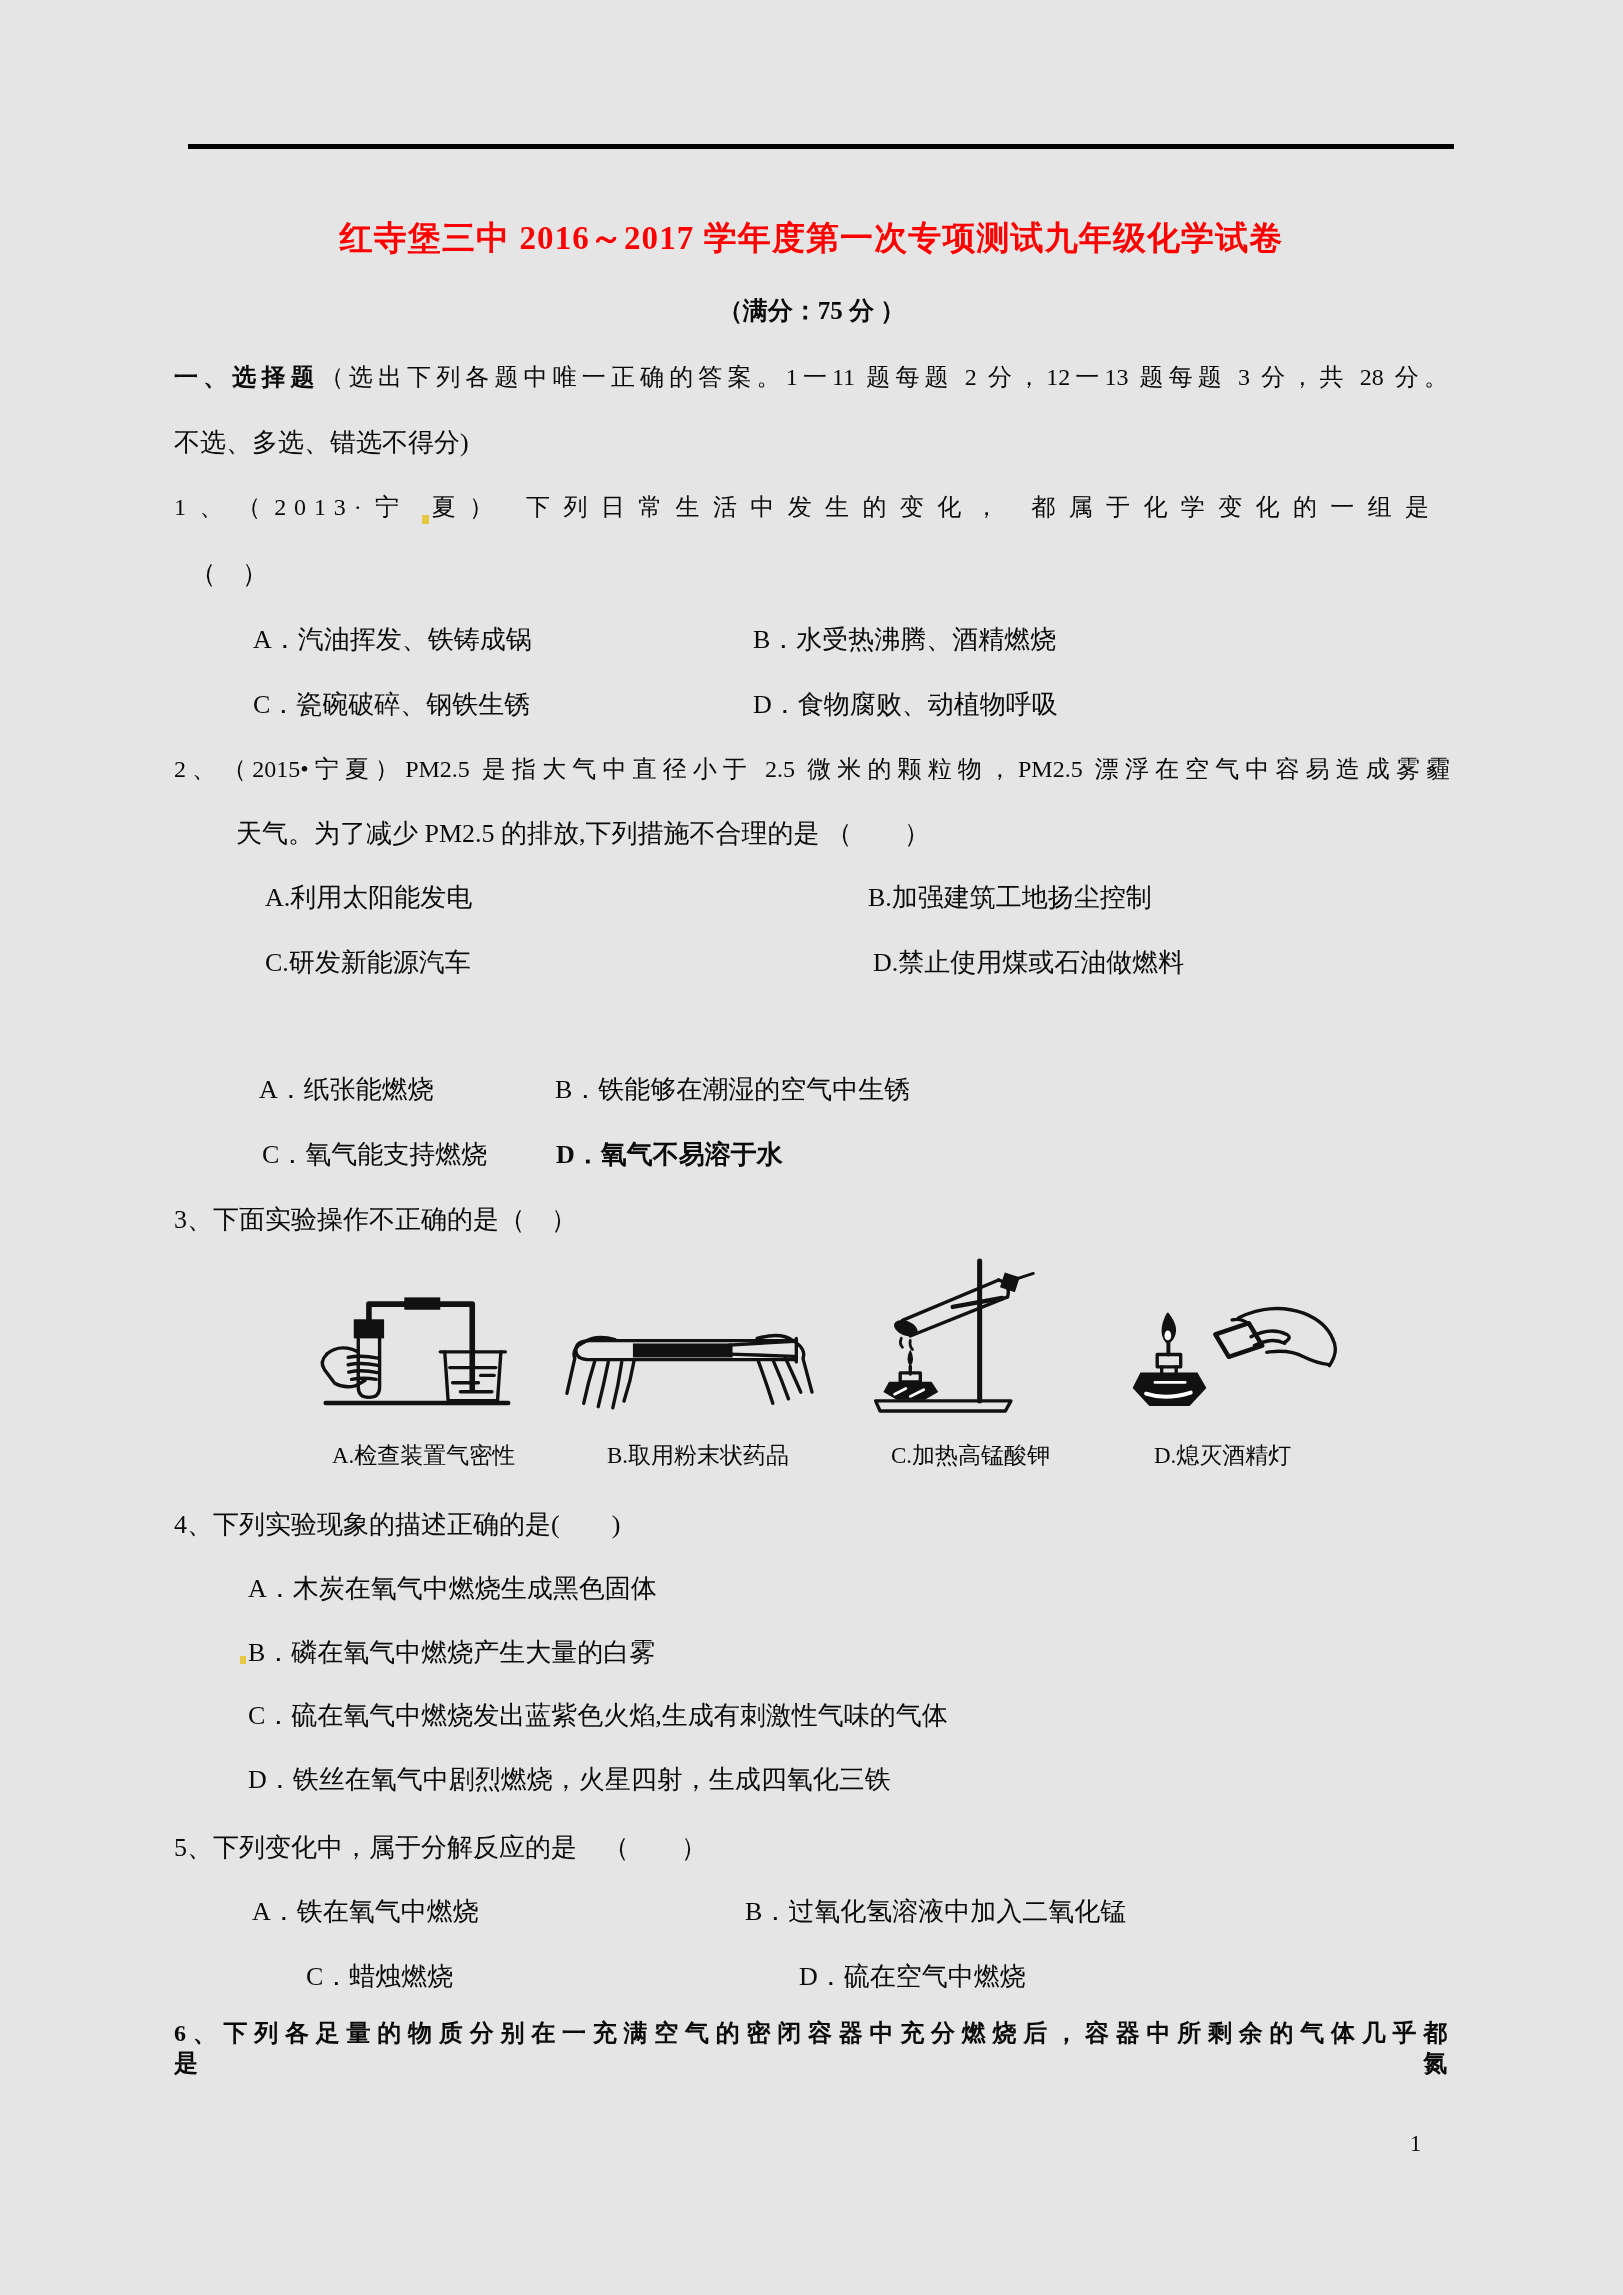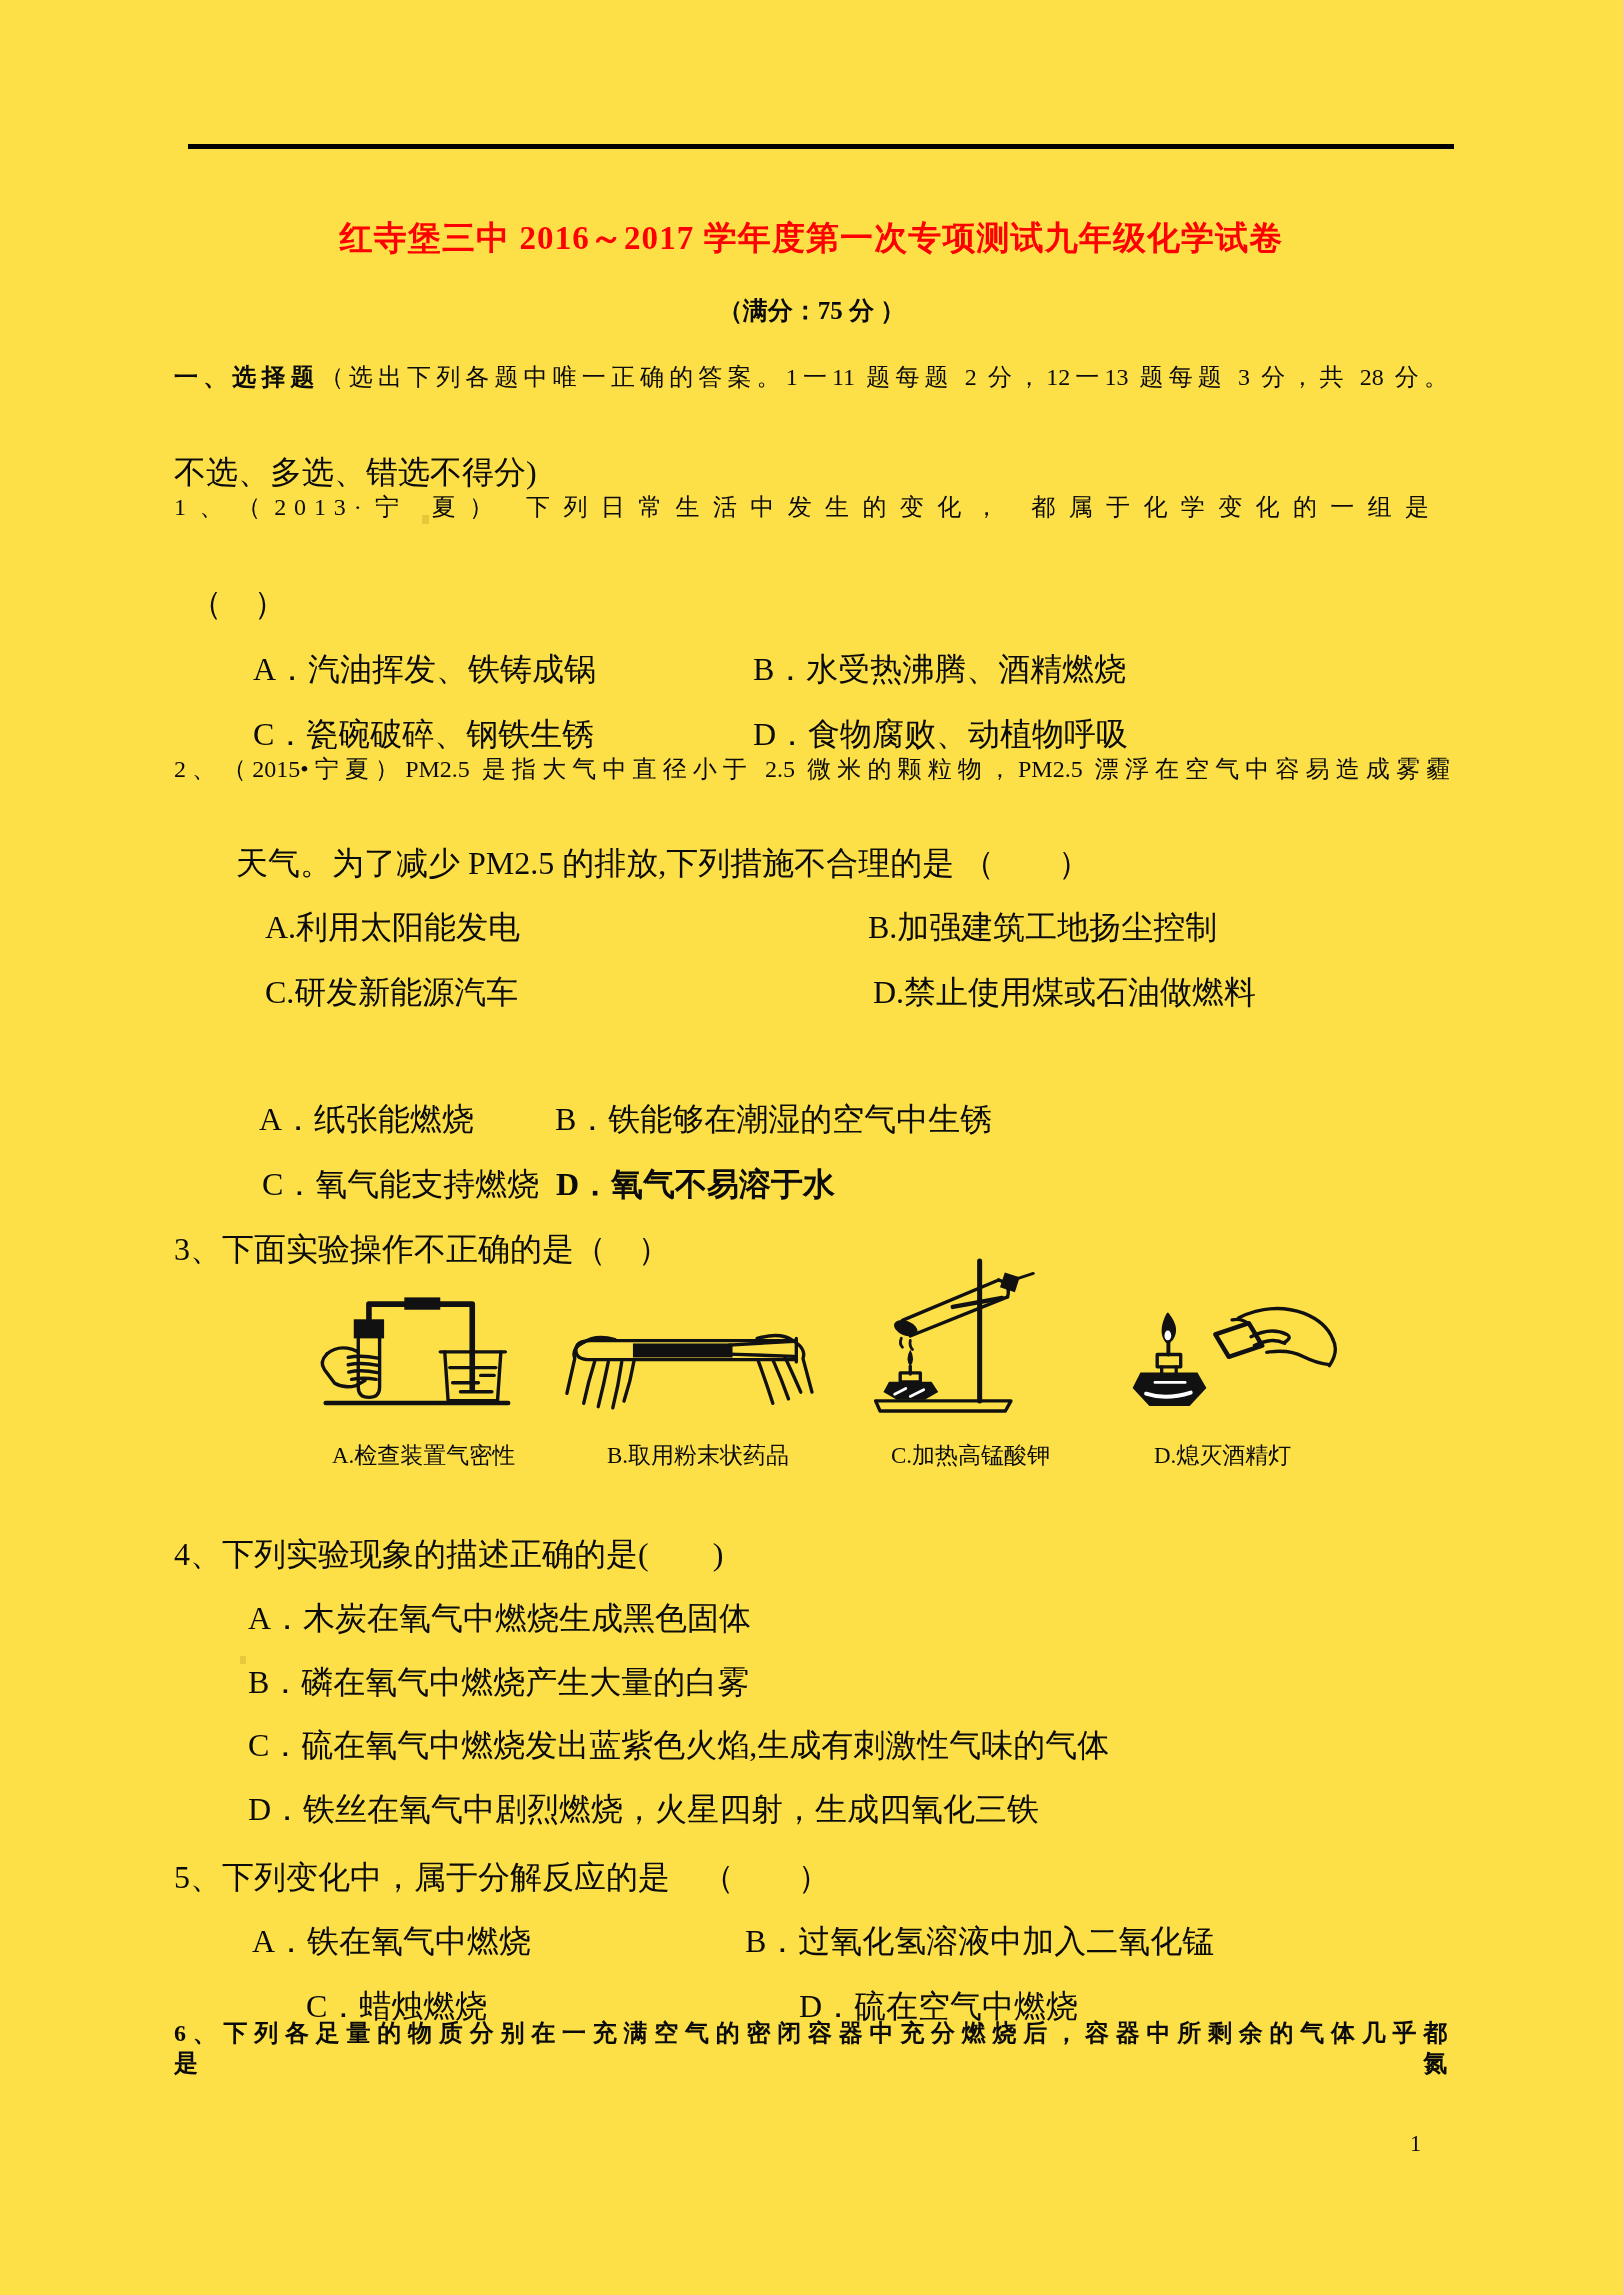--- a/index.html
+++ b/index.html
@@ -1,20 +1,20 @@
 <!DOCTYPE html>
 <html style="font-size:9px"><head>
 <meta charset="utf-8">
 <style>
   html,body{margin:0;padding:0;background:#ffffff;}
   .page{
-    position:relative;width:1623px;height:2295px;background:#fde047;overflow:hidden;
+    position:relative;width:1623px;height:2295px;background:#e5e5e5;overflow:hidden;
     font-family:"Liberation Serif","DejaVu Serif",serif;color:#0b0b0b;
   }
-  .ln{position:absolute;white-space:nowrap;font-size:32px;line-height:1.25;margin-top:25px;}
+  .ln{position:absolute;white-space:nowrap;font-size:26px;line-height:1.25;}
   .jl{position:absolute;font-size:24px;line-height:1.25;text-align:justify;text-align-last:justify;}
   .b{font-weight:bold;}
   .rule{position:absolute;background:#000000;}
   .title{position:absolute;left:0;width:1623px;text-align:center;font-size:33px;font-weight:bold;letter-spacing:1.1px;}
   .subtitle{position:absolute;left:0;width:1623px;text-align:center;font-size:25px;font-weight:bold;}
   .caption{position:absolute;white-space:nowrap;font-size:23px;}
   .pagenum{position:absolute;font-size:22.4px;text-align:center;}
   .artifact{position:absolute;background:#e7c53a;opacity:.95;}
   .fig{position:absolute;}
   .fig svg{display:block;width:100%;height:100%;}

